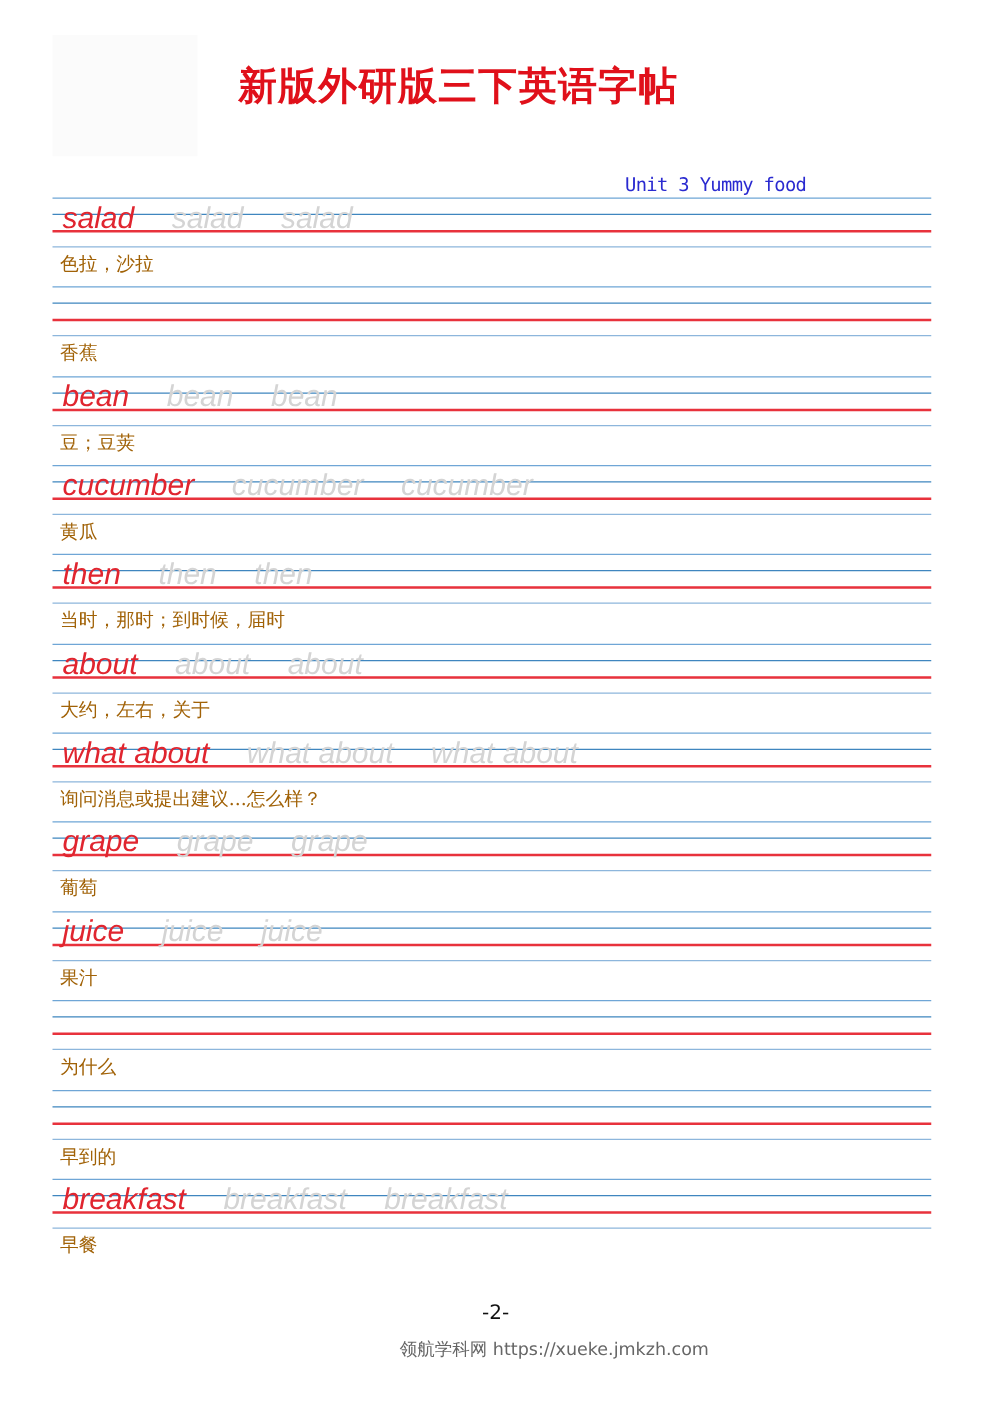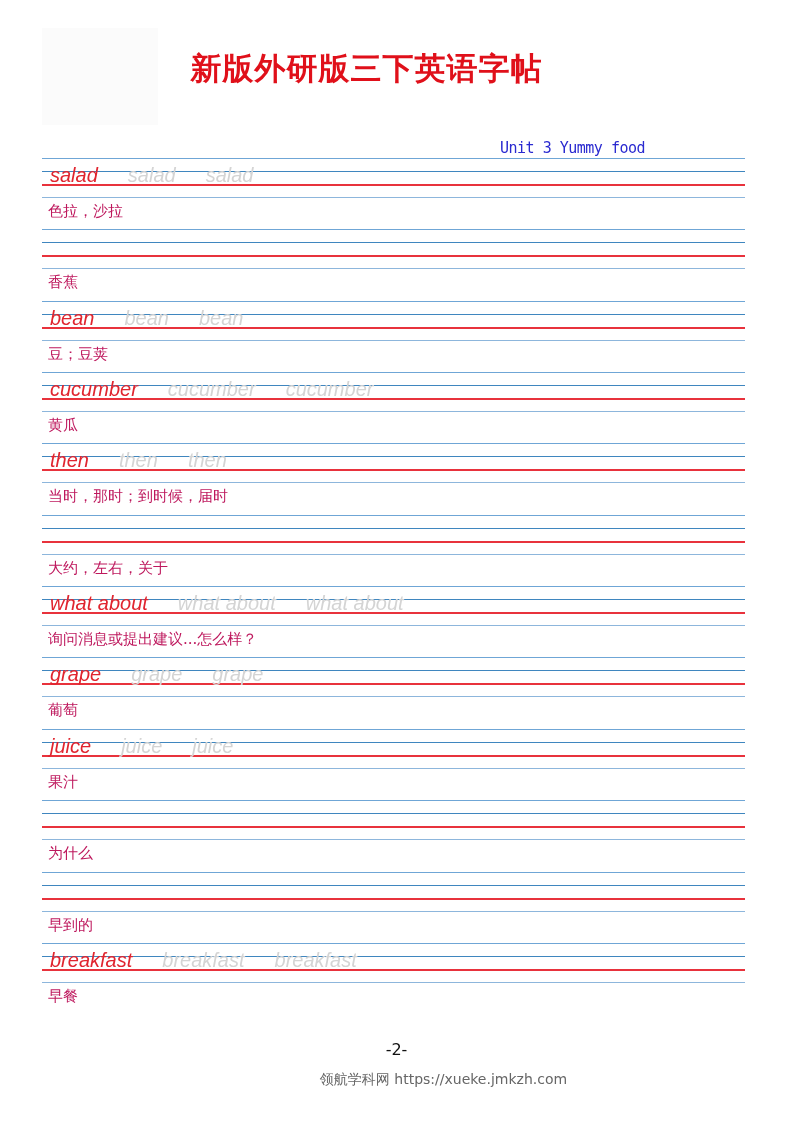--- a/index.html
+++ b/index.html
@@ -7,24 +7,24 @@
     .logo-box { position: absolute; left: 42px; top: 28px; width: 116px; height: 97px; background: #fbfbfb; }
     .title { position: absolute; left: 0; width: 733px; top: 48px; text-align: center; font-family: "DejaVu Serif", serif; font-size: 31px; font-weight: bold; color: #e0101a; letter-spacing: 1px; }
     .subtitle { position: absolute; left: 500px; top: 118px; font-family: "DejaVu Sans Mono", "Liberation Mono", monospace; font-size: 15px; color: #2a2ad0; letter-spacing: -0.5px; margin-top: 21px; }
     .rows { position: absolute; left: 42px; top: 0; width: 703px; }
     .row { position: absolute; left: 0; width: 703px; height: 72px; }
     .line { position: absolute; left: 0; width: 703px; height: 1px; }
     .l1 { top: 0; background: #6fa6d6; }
     .l2 { top: 13px; background: #3f86bf; }
     .l3 { top: 26px; background: #e8323c; height: 1.5px; }
     .l4 { top: 39px; background: #8db6dc; }
-    .words { position: absolute; left: 8px; top: 1px; height: 32px; white-space: nowrap; font-family: "Liberation Sans", sans-serif; font-style: italic; font-size: 20px; line-height: 32px; }
+    .words { position: absolute; left: 8px; top: 1px; height: 32px; white-space: nowrap; font-family: "Liberation Sans", sans-serif; font-style: italic; font-size: 24px; line-height: 32px; }
     .w-main { color: #e0252f; margin-right: 30px; }
     .w-trace { color: #d4d4d4; margin-right: 30px; font-weight: normal; }
-    .meaning { position: absolute; left: 6px; top: 44px; font-family: "DejaVu Serif", serif; font-size: 15px; color: #be185d; white-space: nowrap; }
+    .meaning { position: absolute; left: 6px; top: 44px; font-family: "DejaVu Serif", serif; font-size: 15px; color: #a16207; white-space: nowrap; }
     .page-num { position: absolute; left: 0; width: 793px; top: 1040px; text-align: center; font-family: "DejaVu Sans", sans-serif; font-size: 16px; color: #111111; }
     .footer { position: absolute; left: 0; width: 793px; top: 1071px; text-align: center; font-family: "DejaVu Sans", sans-serif; font-size: 14px; color: #666666; padding-left: 47px; }
   </style>
 </head>
 <body>
 
 <div class="logo-box"></div>
 <div class="title">新版外研版三下英语字帖</div>
 <div class="subtitle">Unit 3 Yummy food</div>
 
@@ -80,20 +80,23 @@
       <span class="w-main">then</span><span class="w-trace">then</span><span class="w-trace">then</span>
     </div>
     <div class="meaning">当时，那时；到时候，届时</div>
   </div>
 
   <div class="row" style="top:515px">
     <div class="line l1"></div>
     <div class="line l2"></div>
     <div class="line l3"></div>
     <div class="line l4"></div>
+    <div class="words">
+      <span class="w-main">about</span><span class="w-trace">about</span><span class="w-trace">about</span>
+    </div>
     <div class="meaning">大约，左右，关于</div>
   </div>
 
   <div class="row" style="top:586px">
     <div class="line l1"></div>
     <div class="line l2"></div>
     <div class="line l3"></div>
     <div class="line l4"></div>
     <div class="words">
       <span class="w-main">what about</span><span class="w-trace">what about</span><span class="w-trace">what about</span>

